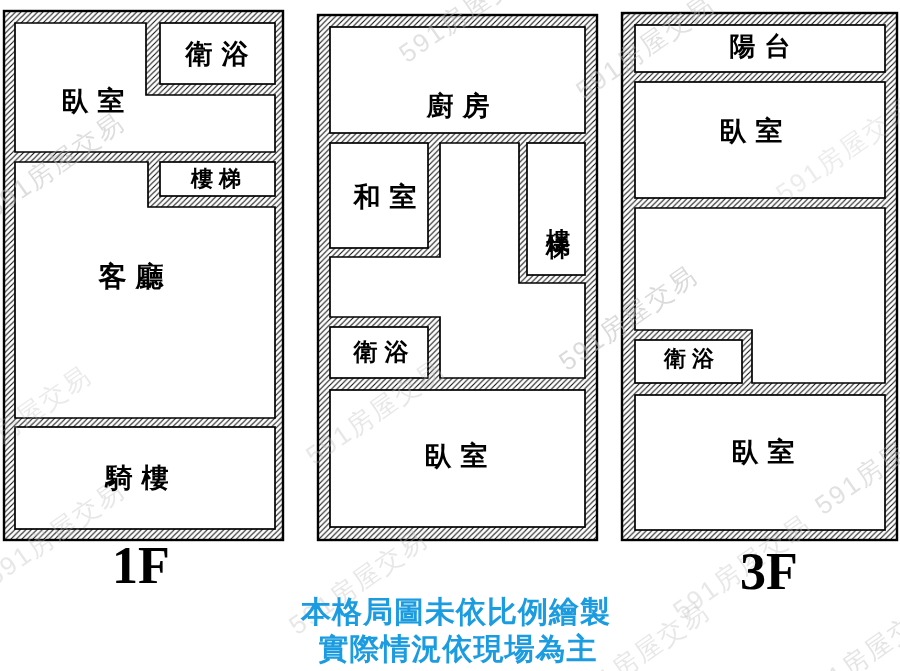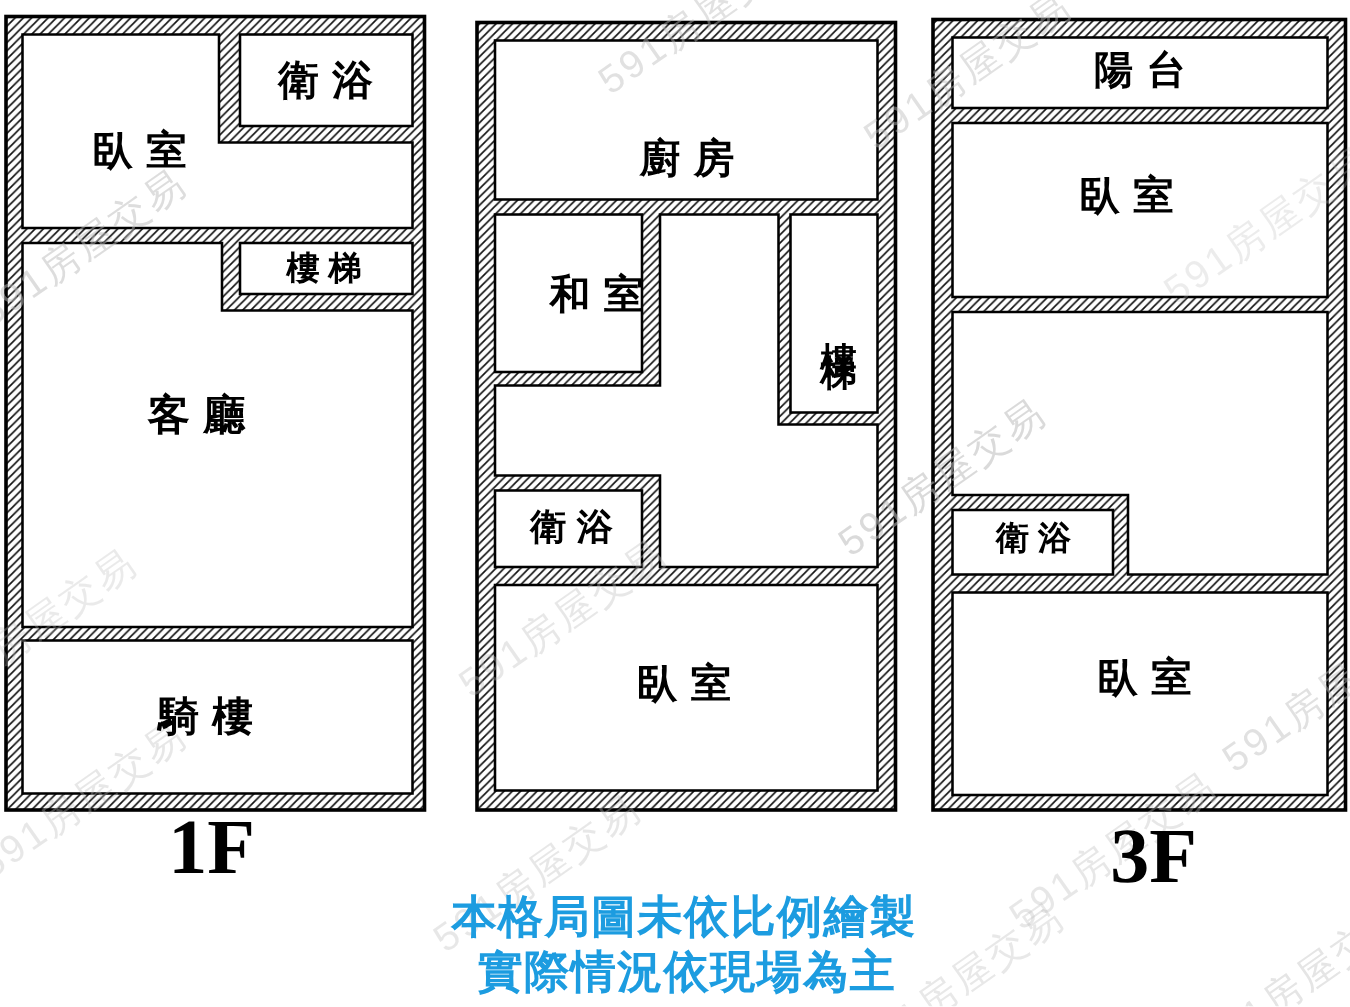--- a/index.html
+++ b/index.html
@@ -92,21 +92,21 @@
   <div class="wm" style="left: 845px; top: 150px; opacity: 0.28; color: rgb(189, 189, 189);">591房屋交易</div>
 
   <div class="room-label" style="left:217px; top:54px;">衛浴</div>
   <div class="room-label" style="left:93px;  top:101px;">臥室</div>
   <div class="room-label small" style="left:216px; top:179px;">樓梯</div>
   <div class="room-label" style="left:131px; top:277px; font-size:28px;">客廳</div>
   <div class="room-label" style="left:137px; top:478px;">騎樓</div>
   <div class="floor-label" style="left:141px; top:566px;">1F</div>
 
   <div class="room-label" style="left:458px; top:74px;margin-top:32px;">廚房</div>
-  <div class="room-label" style="left:398px; top:197px;">和室</div>
+  <div class="room-label" style="left:385px; top:197px;">和室</div>
   <div class="room-label v" style="left:558px; top:212px;">樓梯</div>
   <div class="room-label mid" style="left:381px; top:352px;">衛浴</div>
   <div class="room-label" style="left:456px; top:456px;">臥室</div>
 
   <div class="room-label" style="left:760px; top:46px; font-size:26px;text-align:right;">陽台</div>
   <div class="room-label" style="left:751px; top:131px;">臥室</div>
   <div class="room-label small" style="left:689px; top:359px;">衛浴</div>
   <div class="room-label" style="left:763px; top:452px;">臥室</div>
   <div class="floor-label" style="left:769px; top:572px;">3F</div>
 

